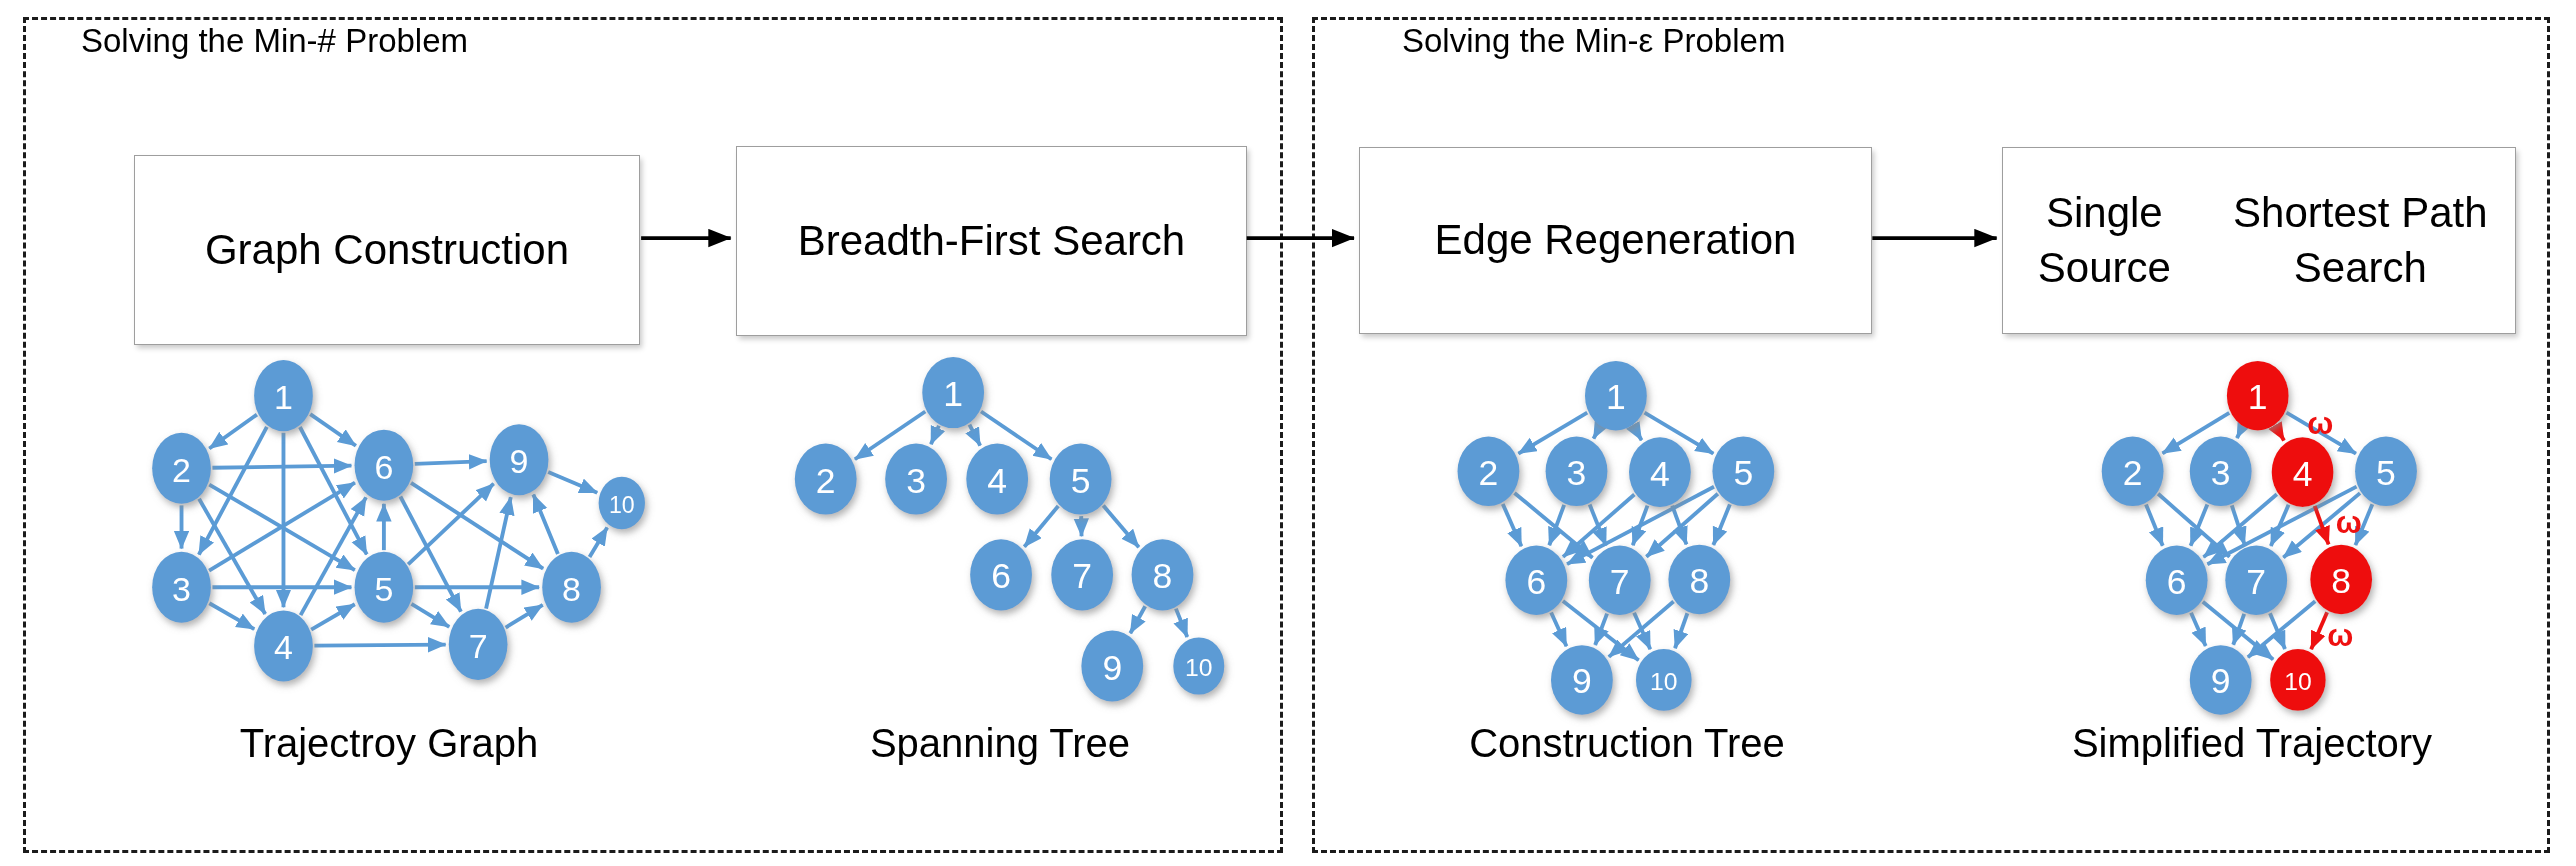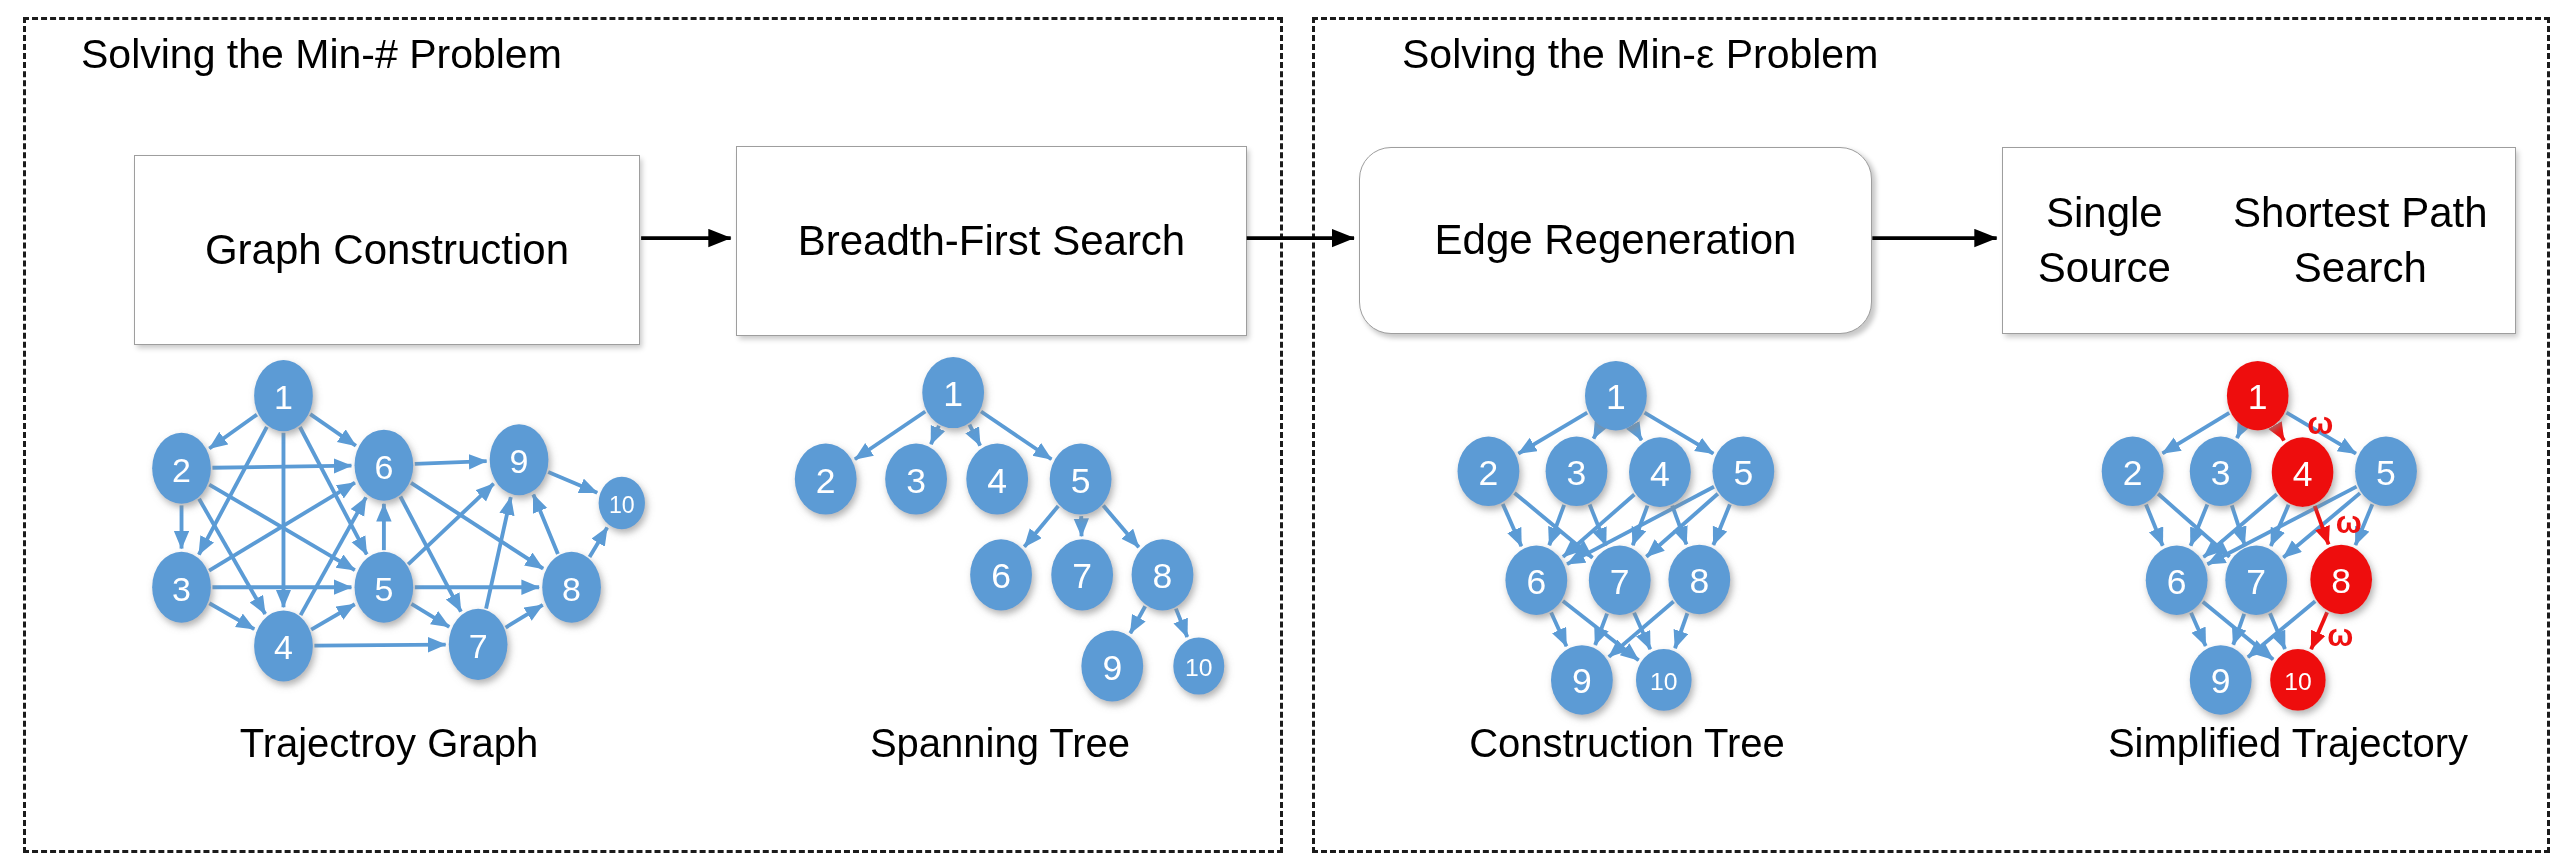--- a/index.html
+++ b/index.html
@@ -4,39 +4,39 @@
 <style>
   html,body{margin:0;padding:0;background:#ffffff;}
   body{width:2576px;height:867px;position:relative;overflow:hidden;
        font-family:"Liberation Sans",sans-serif;color:#000;}
   #figure{position:absolute;left:0;top:0;width:2576px;height:867px;}
 
   .panel{position:absolute;border:3.9px dashed #1b1b1b;background:transparent;}
   #panel1{left:23px;top:17px;width:1254px;height:830px;}
   #panel2{left:1312px;top:17px;width:1232px;height:830px;}
 
-  .ptitle{position:absolute;top:32px;font-size:41px;line-height:1.1;white-space:nowrap;}
+  .ptitle{position:absolute;top:23px;font-size:33px;line-height:1.1;white-space:nowrap;}
   #title1{left:81px;}
   #title2{left:1373px;margin-left:29px;}
 
   .pbox{position:absolute;background:#ffffff;border:1.5px solid #9e9e9e;
         box-shadow:3.1px 3.9px 5.4px rgba(0,0,0,0.22);
         display:flex;align-items:center;justify-content:center;
         text-align:center;font-size:42px;line-height:1.3;}
   #box1{left:134px;top:155px;width:504px;height:188px;}
   #box2{left:736px;top:146px;width:509px;height:188px;}
-  #box3{left:1359px;top:147px;width:511px;height:185px;border-radius:32px;}
+  #box3{left:1359px;top:147px;width:511px;height:185px;}
   #box4{left:2002px;top:147px;width:512px;height:185px;}
 
   .caption{position:absolute;top:721px;transform:translateX(-50%);
            font-size:40px;white-space:nowrap;}
   #cap1{left:389px;}
   #cap2{left:1000px;}
   #cap3{left:1627px;}
-  #cap4{left:2252px;margin-left:36px;}
+  #cap4{left:2252px;}
 
   #overlay{position:absolute;left:0;top:0;width:2576px;height:867px;pointer-events:none;}
 </style>
 </head>
 <body>
 
 <div id="figure">
 
   <div class="panel" id="panel1"></div>
   <div class="panel" id="panel2"></div>

